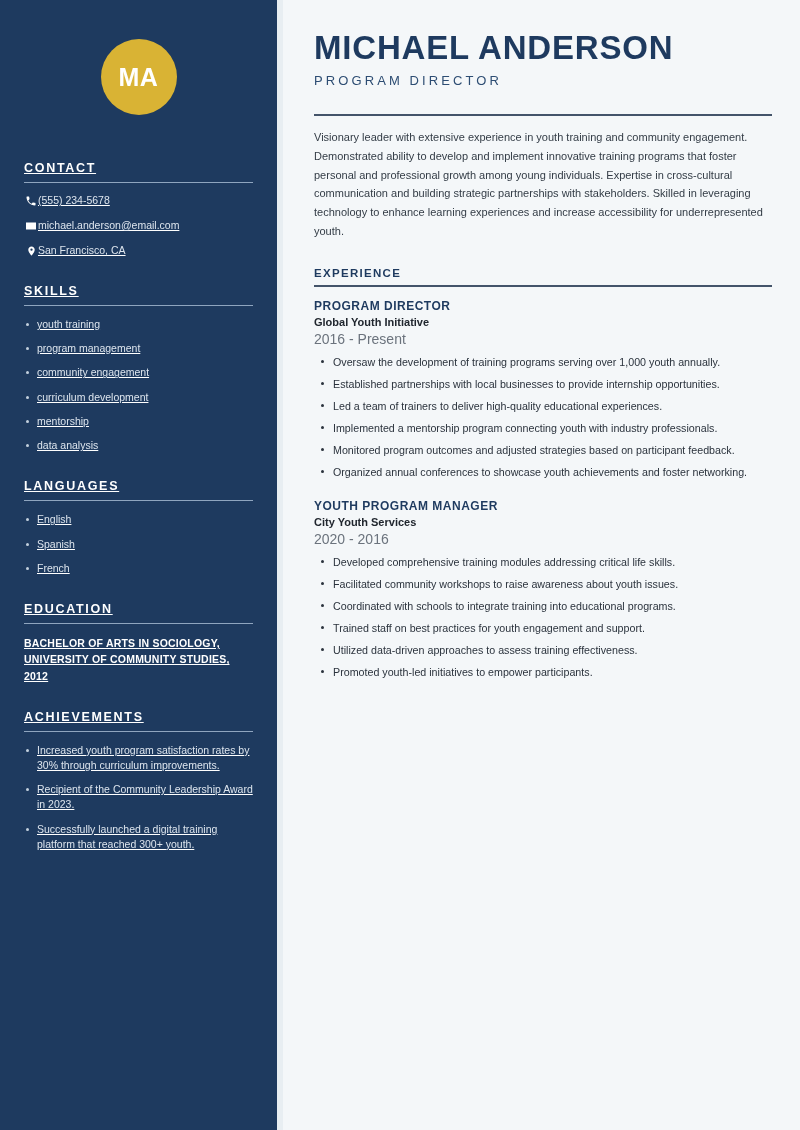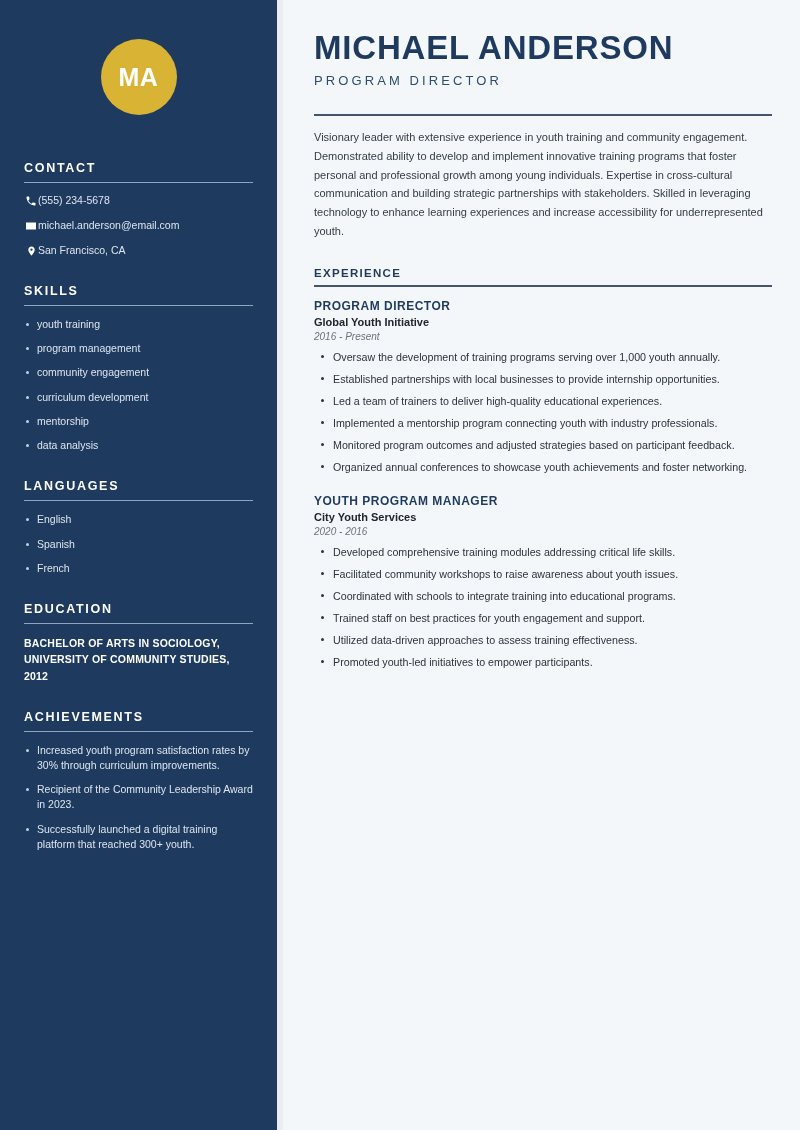--- a/index.html
+++ b/index.html
@@ -46,21 +46,21 @@
     background: #d9b334;
     display: flex;
     align-items: center;
     justify-content: center;
     color: #ffffff;
     font-size: 25px;
     font-weight: bold;
     letter-spacing: 0.5px;
   }
 
-  .side-section { margin-top: 26px; }
+  .side-section { margin-top: 26px; text-decoration: underline; }
   .side-section.first { margin-top: 46px; }
 
   .side-title {
     font-size: 12.5px;
     font-weight: bold;
     letter-spacing: 1.7px;
     color: #ffffff;
     padding-bottom: 7px;
   }
 
@@ -175,22 +175,21 @@
   }
 
   .job-company {
     font-size: 11px;
     font-weight: bold;
     color: #20262e;
     margin-top: 3px;
   }
 
   .job-dates {
-    font-size: 10px;
-    font-style: italic;
+    font-size: 14px;
     color: #6b737d;
     margin-top: 3px;
     margin-bottom: 7px;
   }
 
   ul.job-bullets { list-style: none; }
 
   ul.job-bullets li {
     position: relative;
     padding-left: 19px;

